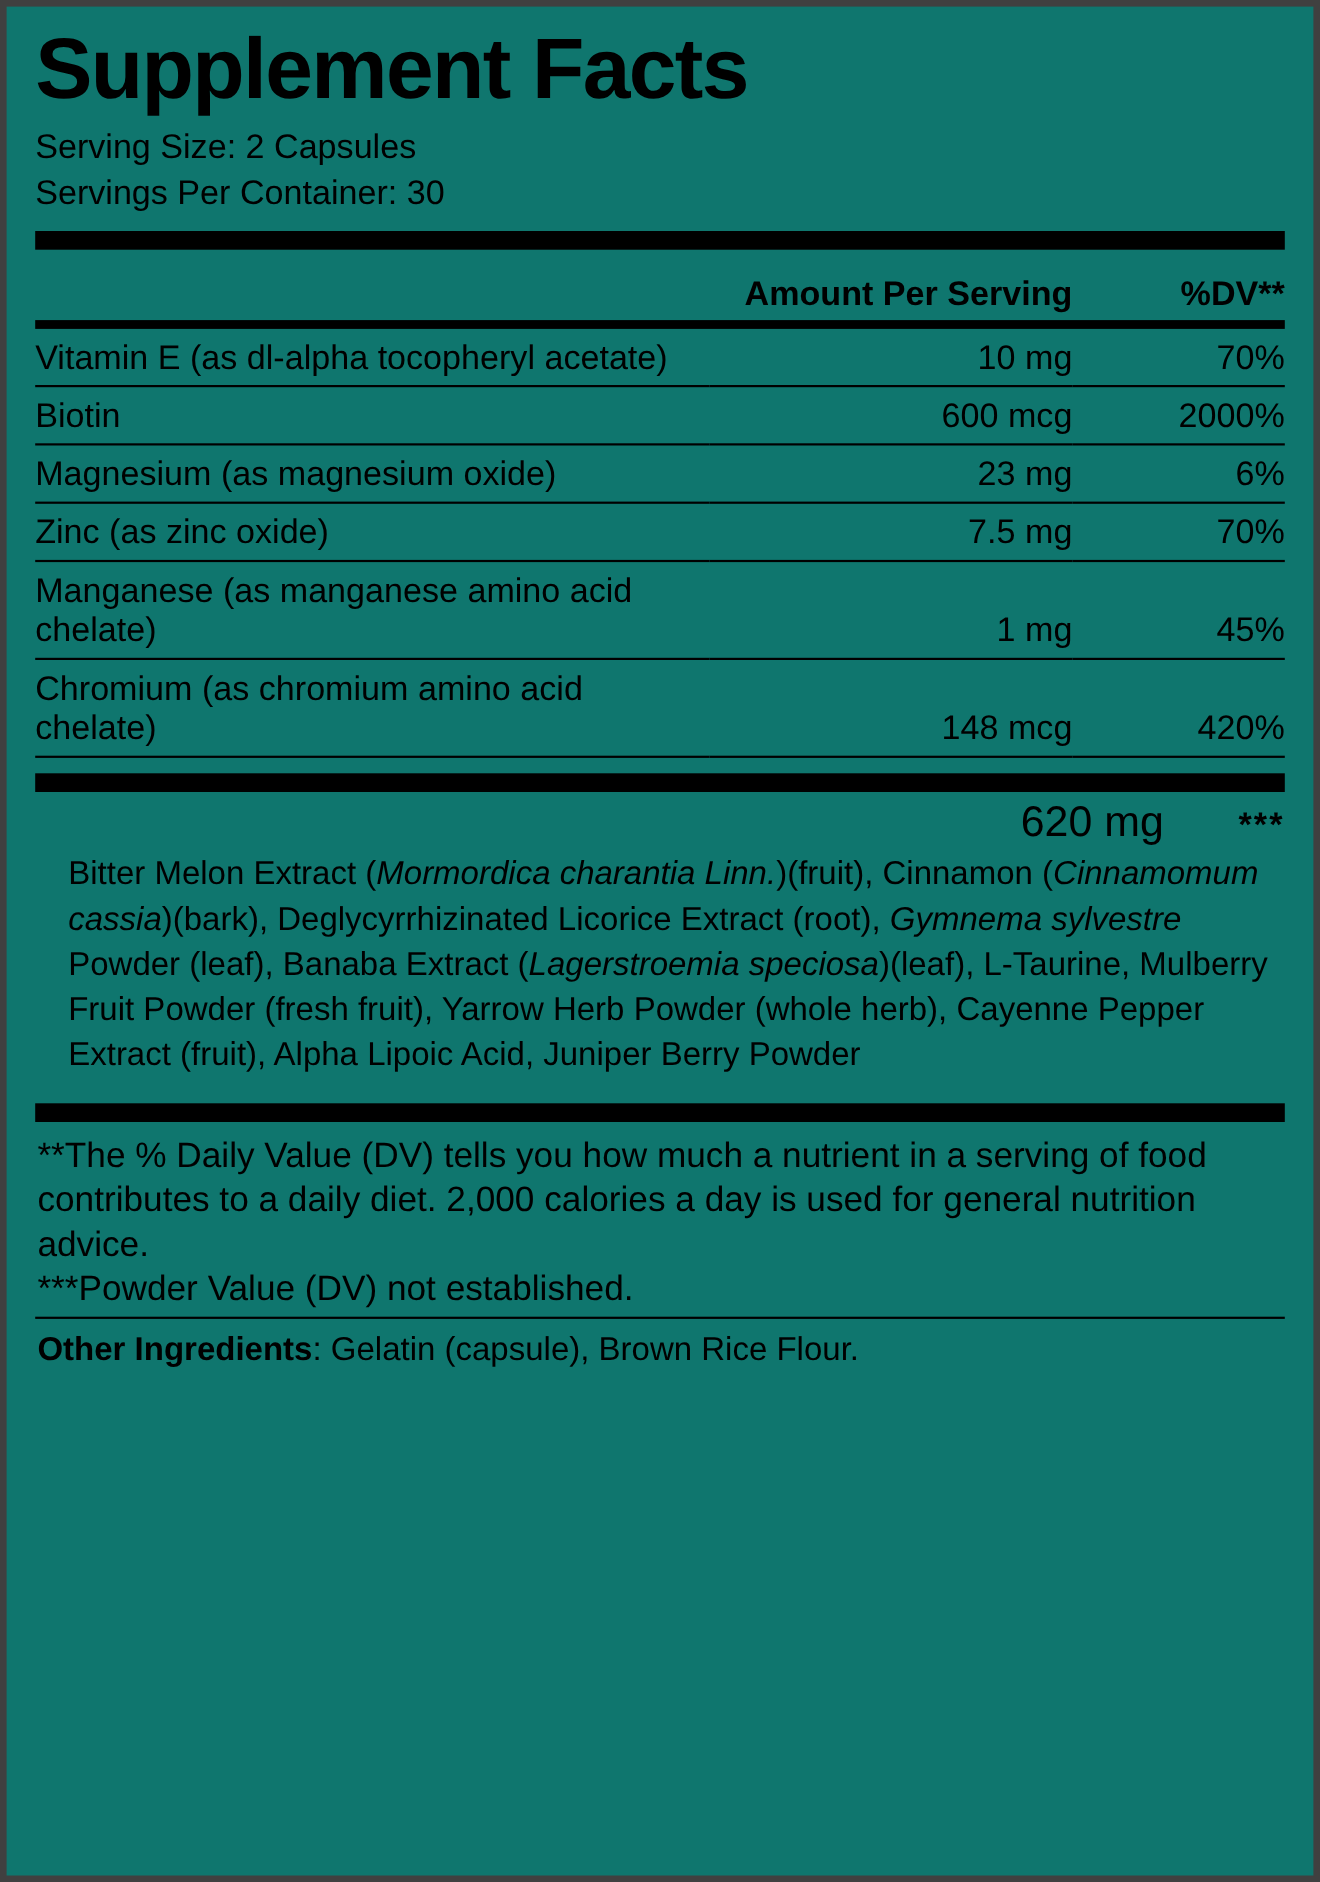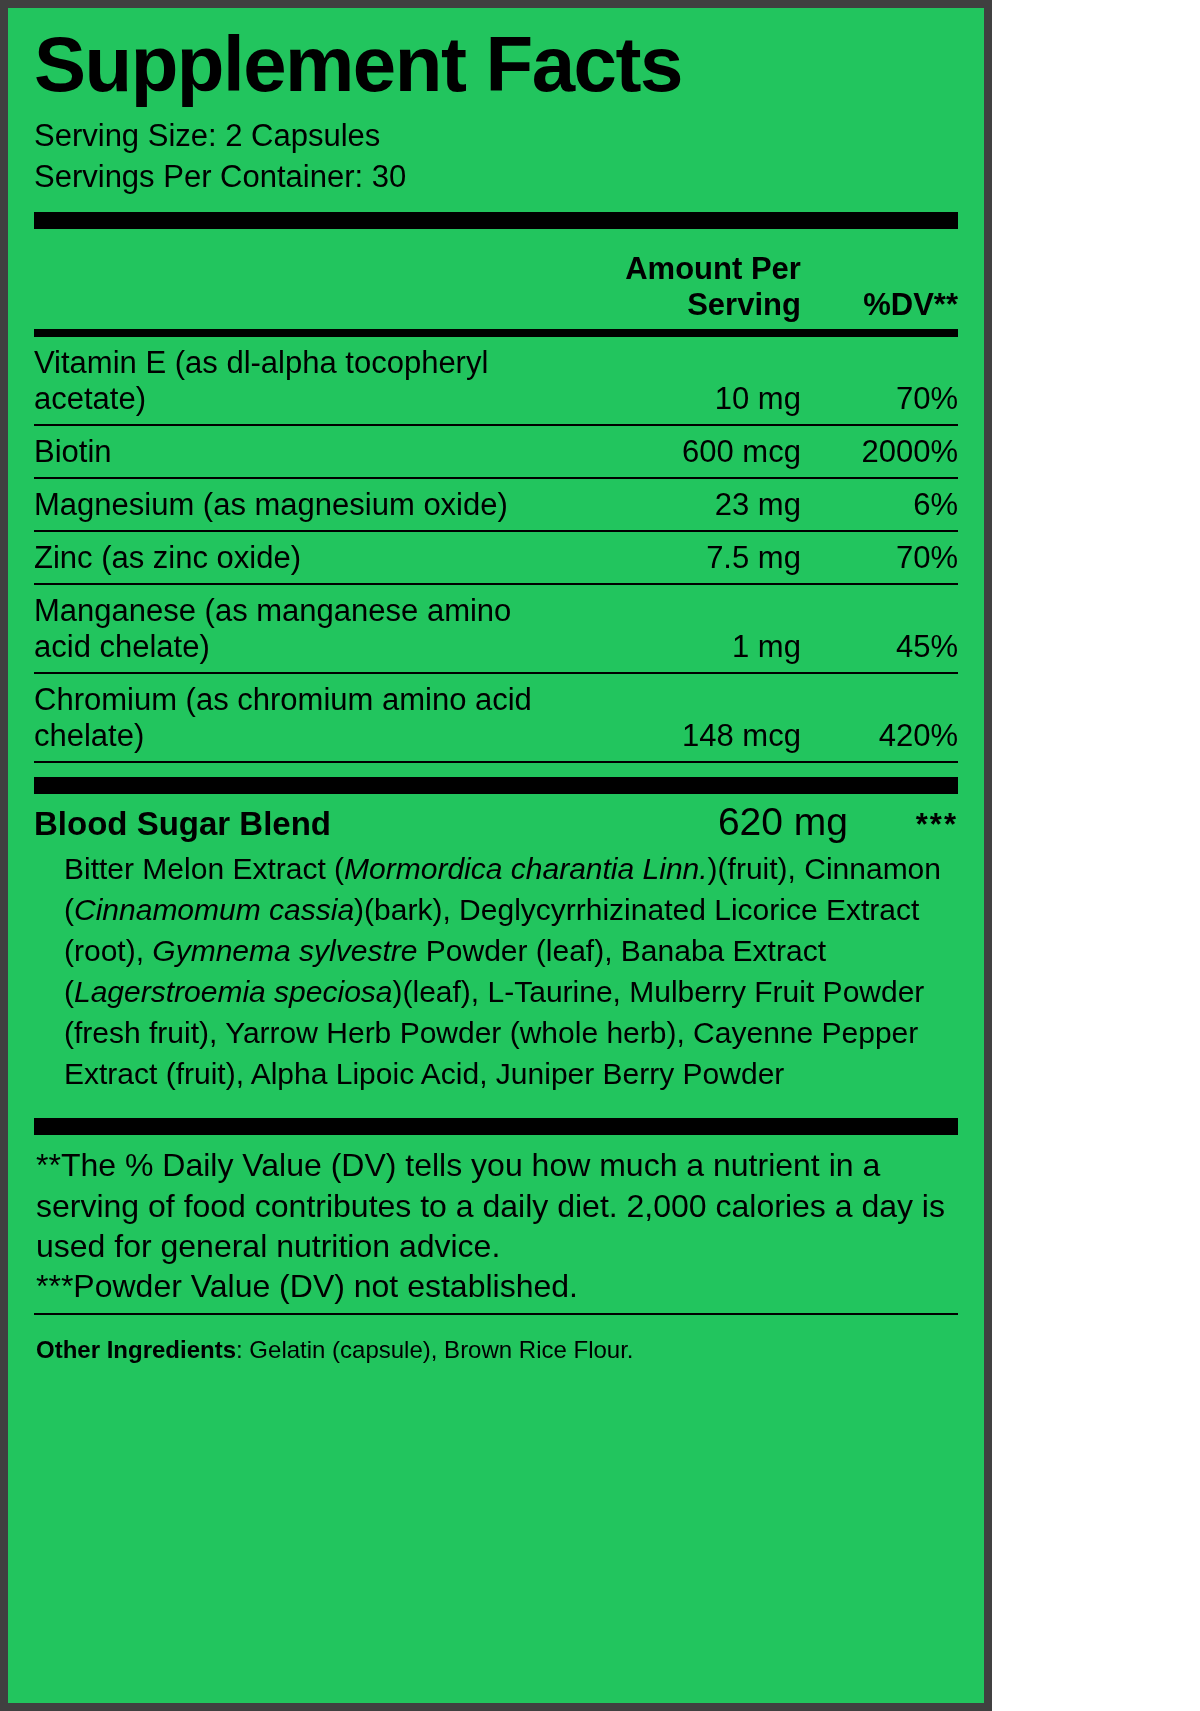--- a/index.html
+++ b/index.html
@@ -9,25 +9,25 @@
   }
   body {
     width: 1200px;
     height: 1711px;
     font-family: "Liberation Sans", sans-serif;
     color: #000000;
     -webkit-font-smoothing: antialiased;
   }
   .panel {
     box-sizing: border-box;
-    width: 992px;
+    width: 1200px;
     height: 1711px;
-    border: 8px solid #404040;
+    border: 6px solid #404040;
     padding: 14px 26px 0 26px;
-    background: #22c55e;
+    background: #0f766e;
   }
   .title {
     font-size: 78px;
     font-weight: bold;
     letter-spacing: -1.5px;
     line-height: 1.05;
     margin: 2px 0 10px 0;
     white-space: nowrap;
   }
   .serving-line {
@@ -113,22 +113,22 @@
   .blend-body i { }
 
   .footnote {
     font-size: 32px;
     line-height: 1.26;
     padding: 10px 2px 6px 2px;
   }
   .footnote p { margin: 0; }
 
   .other {
-    font-size: 24px;
-    padding: 19px 2px 0 2px;
+    font-size: 30px;
+    padding: 8px 2px 0 2px;
     line-height: 1.3;
   }
   .other b { font-weight: bold; }
 </style>
 </head>
 <body>
 
 <div class="panel">
 
   <div class="title">Supplement Facts</div>
@@ -197,21 +197,20 @@
         <td class="name">Chromium (as chromium amino acid chelate)</td>
         <td class="amt">148 mcg</td>
         <td class="dv">420%</td>
       </tr>
     </tbody>
   </table>
 
   <div class="rule-thick"></div>
 
   <div class="blend-head">
-    <span class="blend-name">Blood Sugar Blend</span>
     <span class="blend-amt">620 mg</span>
     <span class="blend-dv">***</span>
   </div>
 
   <div class="blend-body">Bitter Melon Extract (<i>Mormordica charantia Linn.</i>)(fruit), Cinnamon (<i>Cinnamomum cassia</i>)(bark), Deglycyrrhizinated Licorice Extract (root), <i>Gymnema sylvestre</i> Powder (leaf), Banaba Extract (<i>Lagerstroemia speciosa</i>)(leaf), L-Taurine, Mulberry Fruit Powder (fresh fruit), Yarrow Herb Powder (whole herb), Cayenne Pepper Extract (fruit), Alpha Lipoic Acid, Juniper Berry Powder</div>
 
   <div class="rule-thick"></div>
 
   <div class="footnote">
     <p>**The % Daily Value (DV) tells you how much a nutrient in a serving of food contributes to a daily diet. 2,000 calories a day is used for general nutrition advice.</p>

